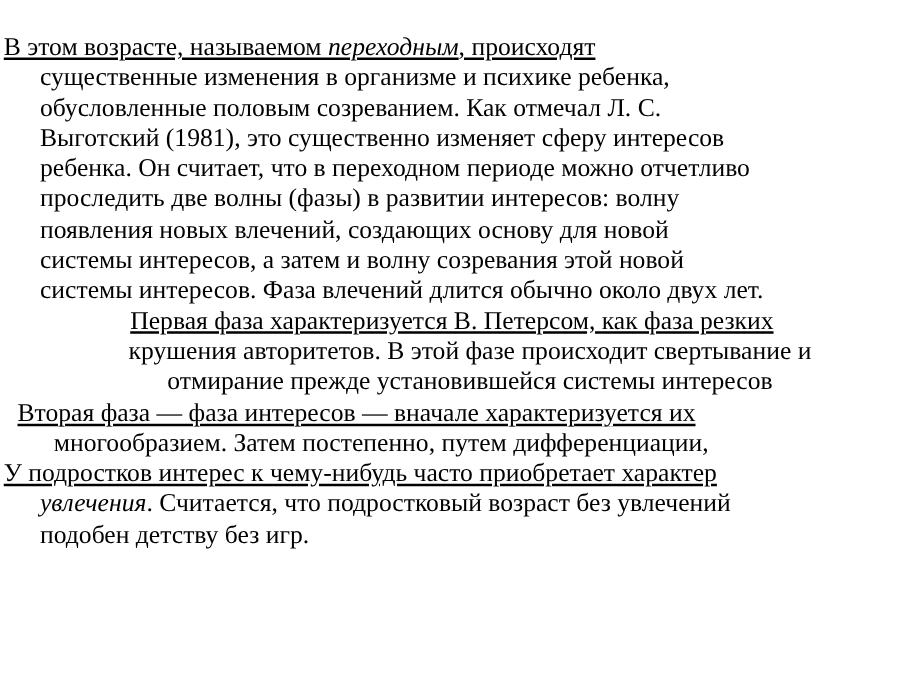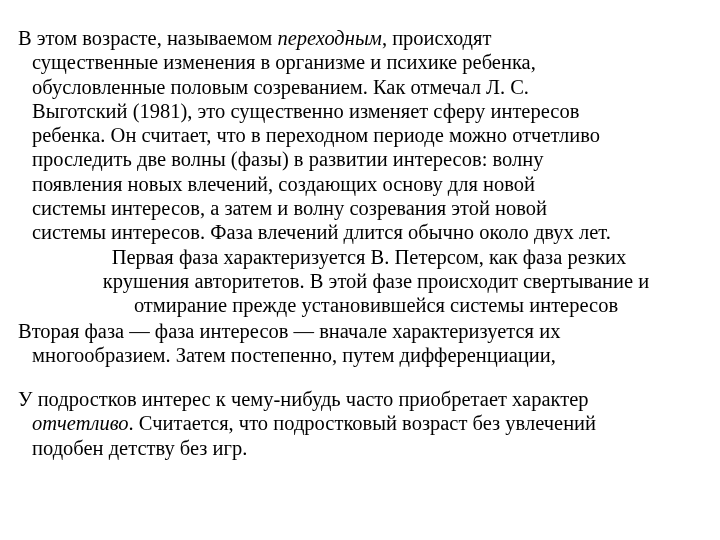--- a/index.html
+++ b/index.html
@@ -4,25 +4,25 @@
   <style>
     html, body { margin: 0; padding: 0; background: #ffffff; }
     body { width: 720px; height: 540px; overflow: hidden; position: relative; }
     .page {
       position: absolute; left: 0; top: 26px; width: 720px;
       font-family: "Liberation Serif", "DejaVu Serif", serif;
       font-size: 20.5px; color: #000; line-height: 24.3px;
     }
     .para { margin: 0; }
     .line { white-space: nowrap; display: block; }
-    .line.first { padding-left: 18px; }
+    .line.first { padding-left: 3px; text-decoration: underline; }
     .line.cont { padding-left: 32px; }
     .para.p2 { margin-top: 0px; text-align: center; }
-    .para.p3 { margin-top: 1px; }
-    .para.p4 { margin-top: 20px; }
+    .para.p3 { margin-top: 1px; margin-left: 11px; }
+    .para.p4 { margin-top: 0; }
     em { font-style: italic; }
   </style>
 </head>
 <body>
 
 <div class="page">
   <div class="para p1">
     <span class="line first"><span>В этом возрасте, называемом </span><em>переходным</em><span>, происходят</span></span>
     <span class="line cont">существенные изменения в организме и психике ребенка,</span>
     <span class="line cont">обусловленные половым созреванием. Как отмечал Л. С.</span>
@@ -40,16 +40,16 @@
     <span class="line cont">отмирание прежде установившейся системы интересов</span>
   </div>
 
   <div class="para p3">
     <span class="line first">Вторая фаза — фаза интересов — вначале характеризуется их</span>
     <span class="line cont">многообразием. Затем постепенно, путем дифференциации,</span>
   </div>
 
   <div class="para p4">
     <span class="line first">У подростков интерес к чему-нибудь часто приобретает характер</span>
-    <span class="line cont"><em>отчетливо</em><span>. Считается, что подростковый возраст без увлечений</span></span>
+    <span class="line cont"><em>увлечения</em><span>. Считается, что подростковый возраст без увлечений</span></span>
     <span class="line cont">подобен детству без игр.</span>
   </div>
 </div>
 
 </body></html>

